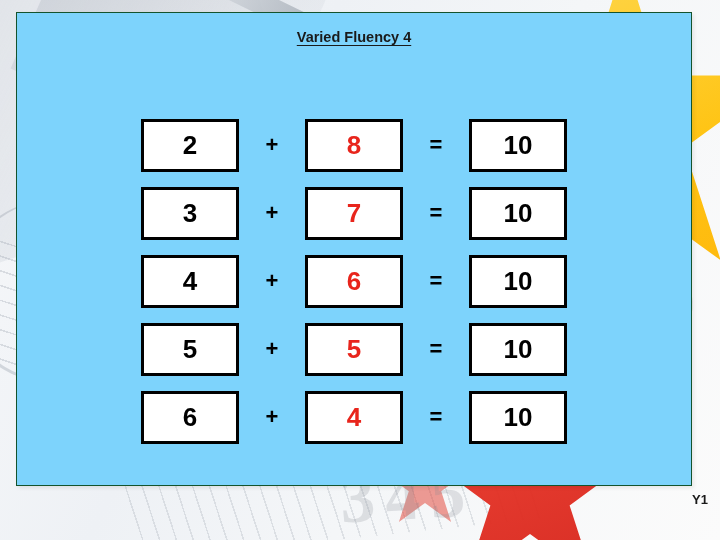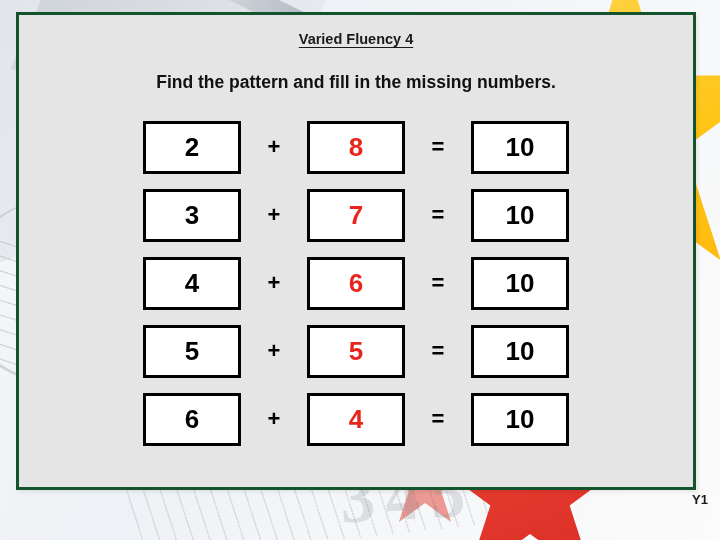--- a/index.html
+++ b/index.html
@@ -162,22 +162,22 @@
     transform: rotate(20deg);
   }
 
   
   .card {
     position: absolute;
     left: 16px;
     top: 12px;
     width: 674px;
     height: 472px;
-    background: #e5e5e5;
-    border: 3px solid #14532d;
+    background: #7dd3fc;
+    border: 1px solid #14532d;
     box-shadow: 2px 2px 4px rgba(0,0,0,0.08);
   }
 
   .title {
     position: absolute;
     left: 0;
     top: 16px;
     width: 100%;
     text-align: center;
     font-size: 14.5px;
@@ -264,21 +264,20 @@
     <div class="star star-red-small"></div>
     <div class="bg-digits">0</div>
     <div class="bg-digits2">89</div>
     <div class="bg-digits3">345</div>
   </div>
 
   <div class="card">
 
     <div class="title">Varied Fluency 4</div>
 
-    <div class="instruction">Find the pattern and fill in the missing numbers.</div>
 
     <div class="rows">
 
       <div class="eq-row">
         <div class="cell">2</div>
         <div class="op">+</div>
         <div class="cell red">8</div>
         <div class="op">=</div>
         <div class="cell">10</div>
       </div>

